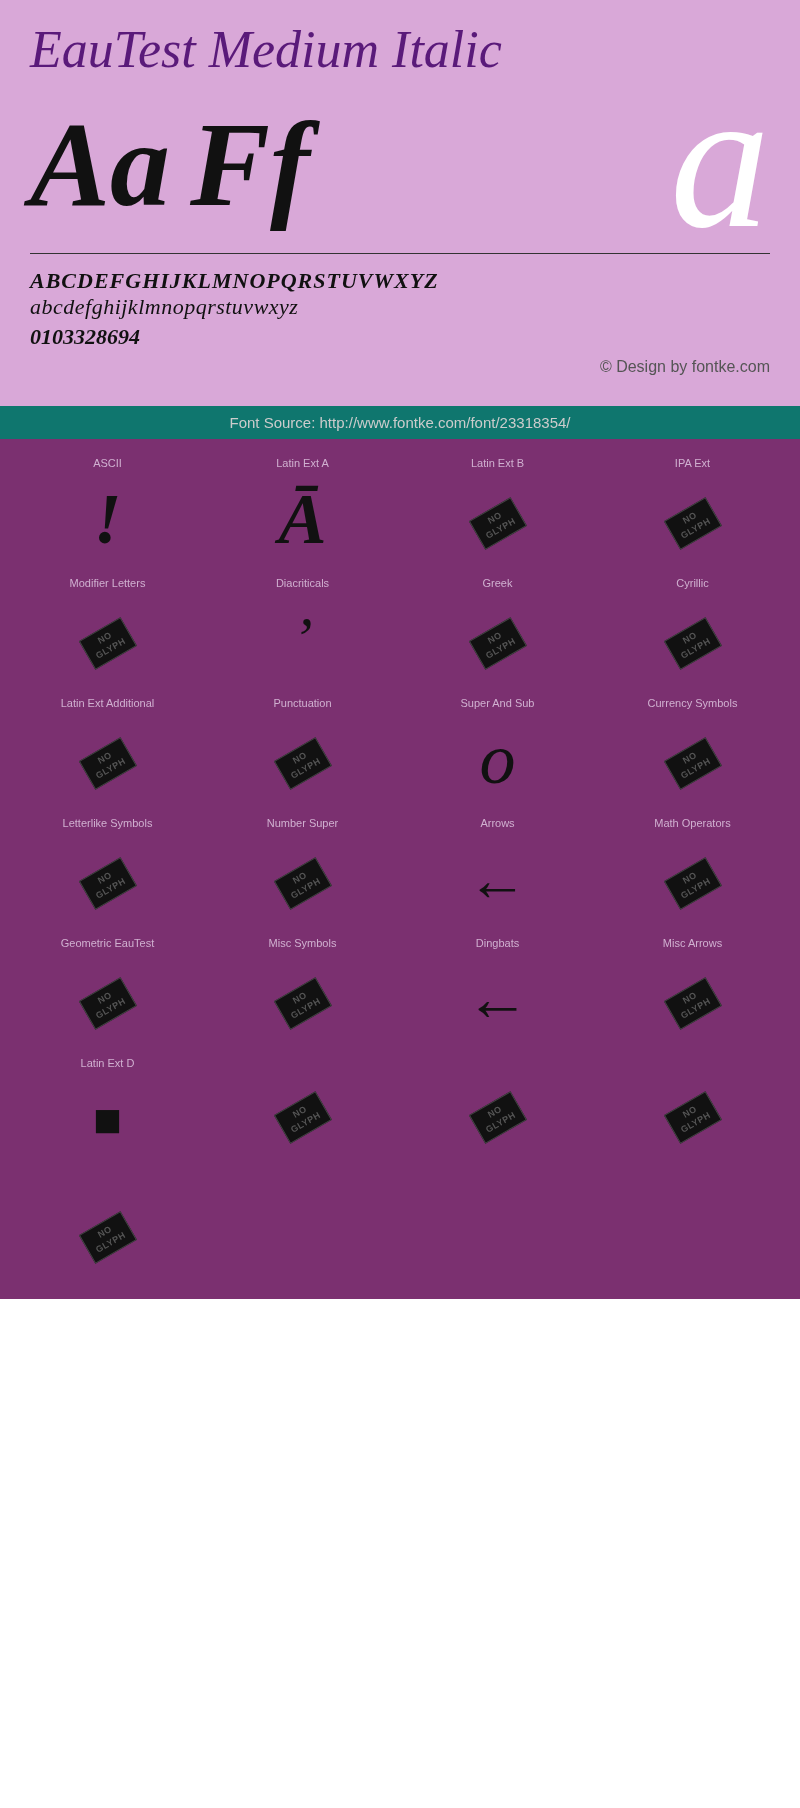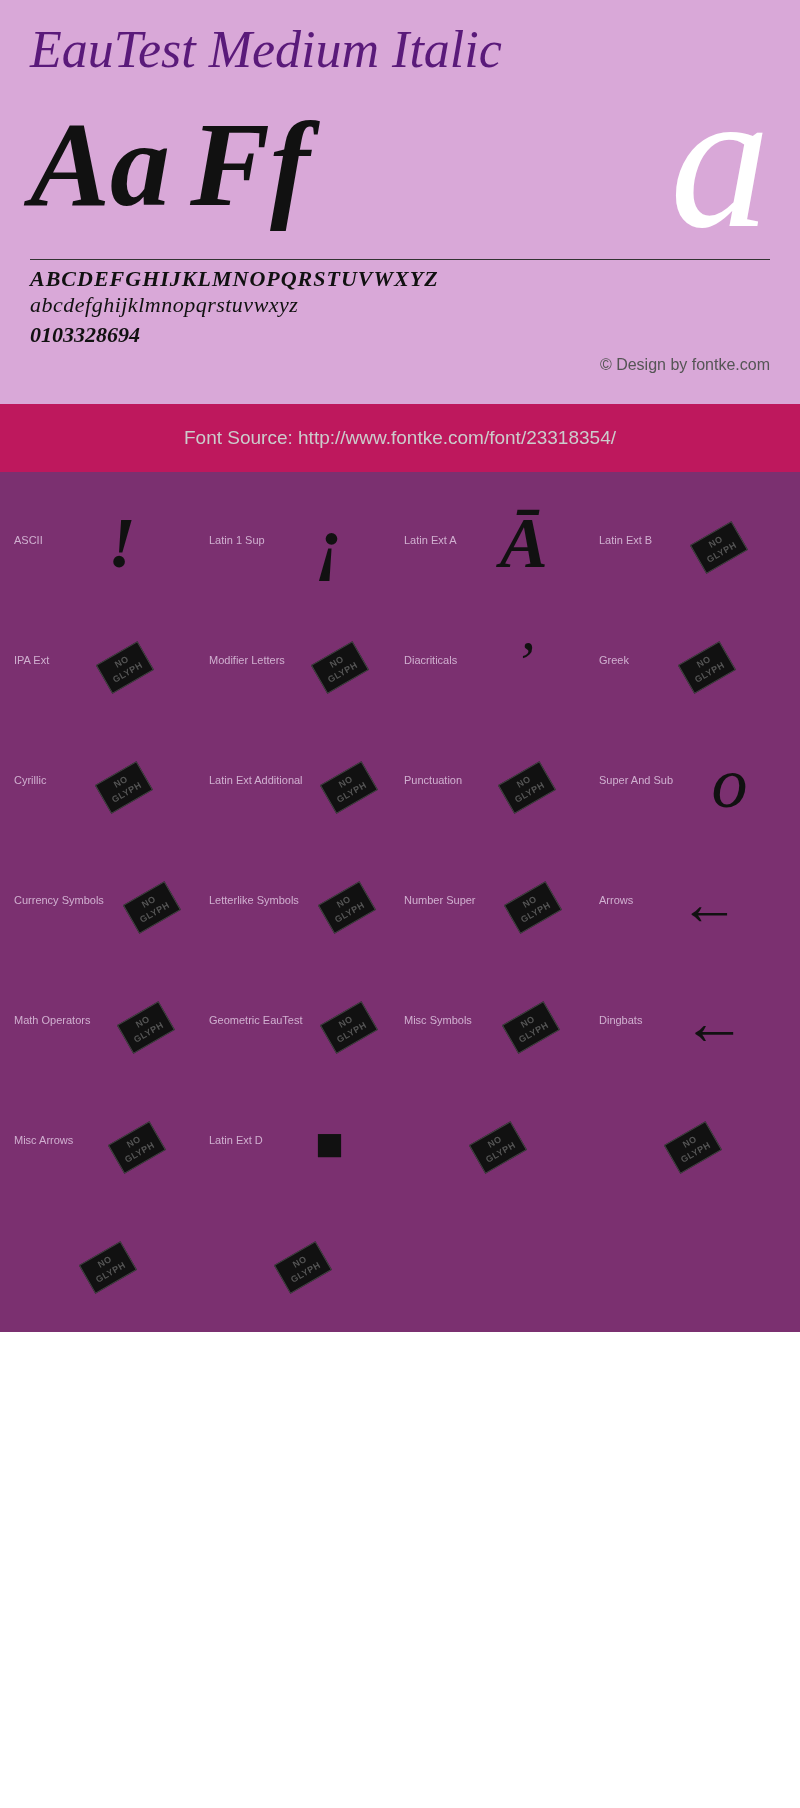--- a/index.html
+++ b/index.html
@@ -48,23 +48,23 @@
       font-family: Georgia, 'Times New Roman', serif;
       font-style: italic;
       font-size: 200px;
       color: #fff;
       line-height: 0.9;
       margin-left: 20px;
       margin-top: -30px;
     }
 
     .alphabet-section {
-      margin-top: 10px;
+      margin-top: 4px;
       border-top: 1px solid #333;
-      padding-top: 6px;
+      padding-top: 14px;
     }
 
     .alphabet-upper {
       font-family: Georgia, serif;
       font-style: italic;
       font-weight: 700;
       font-size: 22px;
       color: #111;
       letter-spacing: 1px;
     }
@@ -89,42 +89,42 @@
     .credit-line {
       text-align: right;
       font-size: 16px;
       color: #555;
       margin-top: 8px;
       font-family: Arial, sans-serif;
       font-style: normal;
     }
 
     .font-source {
-      background: #be185d;
+      background: #0f766e;
       color: #ccc;
       text-align: center;
-      font-size: 19px;
-      padding: 23px;
+      font-size: 15px;
+      padding: 8px;
       font-family: Arial, sans-serif;
     }
 
     .glyphs-section {
       background: #7b3070;
       padding: 10px;
     }
 
     .glyphs-grid {
       display: grid;
       grid-template-columns: repeat(4, 1fr);
       gap: 0;
     }
 
     .glyph-cell {
       display: flex;
-      flex-direction: row;
+      flex-direction: column;
       align-items: center;
       padding: 8px 4px 6px 4px;
       min-height: 120px;
     }
 
     .glyph-label {
       font-family: Arial, sans-serif;
       font-size: 11px;
       color: #d0b0d0;
       margin-bottom: 6px;
@@ -238,24 +238,20 @@
 <div class="font-source">Font Source: http://www.fontke.com/font/23318354/</div>
 
 <div class="glyphs-section">
   <div class="glyphs-grid">
 
     <div class="glyph-cell">
       <div class="glyph-label">ASCII</div>
       <div class="glyph-char">!</div>
     </div>
 
-    <div class="glyph-cell">
-      <div class="glyph-label">Latin 1 Sup</div>
-      <div class="glyph-char">¡</div>
-    </div>
 
     <div class="glyph-cell">
       <div class="glyph-label">Latin Ext A</div>
       <div class="glyph-char">Ā</div>
     </div>
 
     <div class="glyph-cell">
       <div class="glyph-label">Latin Ext B</div>
       <div class="no-glyph-wrapper">
         <div class="no-glyph-badge">NO<br>GLYPH</div>

